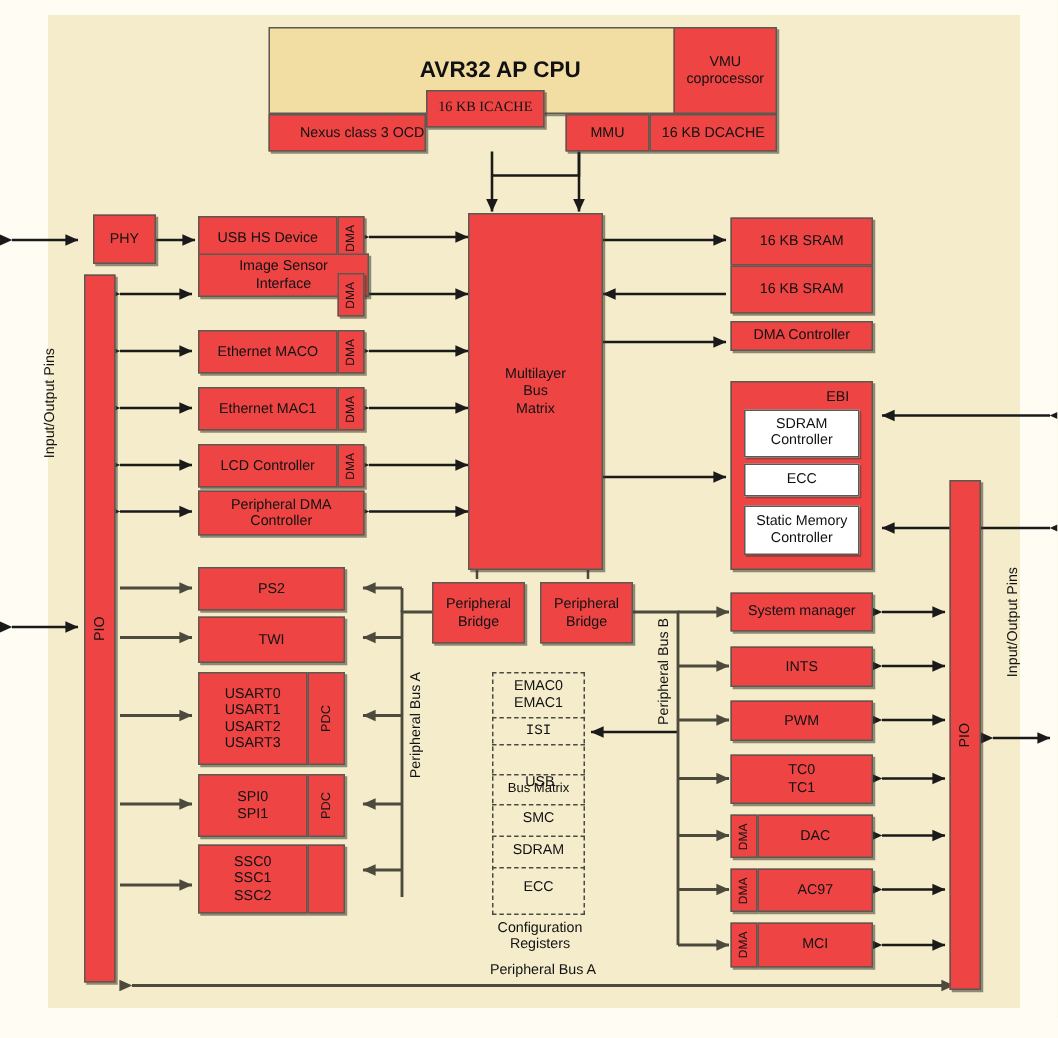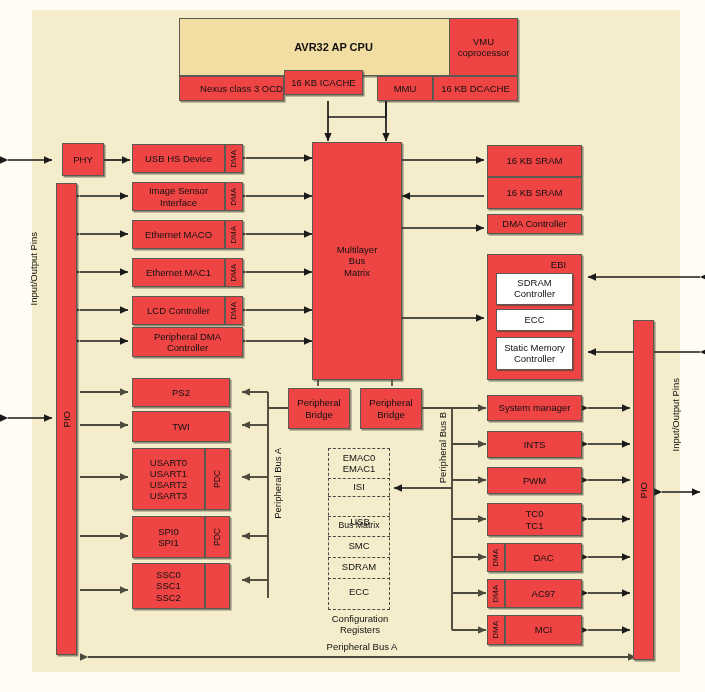--- a/index.html
+++ b/index.html
@@ -114,31 +114,31 @@
       <path d="M80 392 L128 392" marker-end="url(#ahg)"></path>
       <path d="M80 425 L128 425" marker-end="url(#ahg)"></path>
       <path d="M80 477 L128 477" marker-end="url(#ahg)"></path>
       <path d="M80 536 L128 536" marker-end="url(#ahg)"></path>
       <path d="M80 590 L128 590" marker-end="url(#ahg)"></path>
 
       <path d="M88 657 L636 657" marker-end="url(#ahg)" marker-start="url(#ahg)"></path>
     </g>
   </svg>
 
-  <div class="blk cpu" style="left:179px;top:18px;width:309px;height:58px;font-weight:bold;font-size:11px;">
+  <div class="blk cpu" style="left:179px;top:18px;width:309px;height:58px;font-weight:bold;font-size:15px;">
     <span>AVR32 AP CPU</span>
   </div>
   <div class="blk stack" style="left:449px;top:18px;width:69px;height:58px;">
     <span>VMU</span>
     <span>coprocessor</span>
   </div>
   <div class="blk" style="left:179px;top:76px;width:105px;height:25px;padding-left:20px;">
     <span>Nexus class 3 OCD</span>
   </div>
-  <div class="blk" style="left:284px;top:70px;width:79px;height:25px;">
+  <div class="blk" style="left:284px;top:60px;width:79px;height:25px;font-family:Liberation Serif, serif;">
     <span>16 KB ICACHE</span>
   </div>
   <div class="blk" style="left:377px;top:76px;width:56px;height:25px;">
     <span>MMU</span>
   </div>
   <div class="blk" style="left:433px;top:76px;width:85px;height:25px;">
     <span>16 KB DCACHE</span>
   </div>
 
   <div class="blk" style="left:62px;top:143px;width:42px;height:33px;">
@@ -150,21 +150,21 @@
   </div>
   <div class="vtxt" style="left:28px;top:232px;">Input/Output Pins</div>
 
   <div class="blk" style="left:132px;top:144px;width:93px;height:29px;">
     <span>USB HS Device</span>
   </div>
   <div class="blk" style="left:225px;top:144px;width:18px;height:29px;font-size:8px;">
     <span class="vert">DMA</span>
   </div>
 
-  <div class="blk stack" style="left:132px;top:182px;width:93px;height:29px;">
+  <div class="blk stack" style="left:132px;top:169px;width:114px;height:29px;">
     <span>Image Sensor</span>
     <span>Interface</span>
   </div>
   <div class="blk" style="left:225px;top:182px;width:18px;height:29px;font-size:8px;">
     <span class="vert">DMA</span>
   </div>
 
   <div class="blk" style="left:132px;top:220px;width:93px;height:29px;">
     <span>Ethernet MACO</span>
   </div>
@@ -264,21 +264,21 @@
 
   <div class="vtxt" style="left:272px;top:448px;">Peripheral Bus A</div>
   <div class="vtxt" style="left:437px;top:412px;">Peripheral Bus B</div>
 
   <div class="blk dash" style="left:328px;top:448px;width:62px;height:162px;"></div>
   <div class="lbl" style="left:328px;top:452px;width:62px;">
     <span>EMAC0</span><br>
     <span>EMAC1</span>
   </div>
   <div class="dashrow" style="left:328px;top:478px;width:62px;"></div>
-  <div class="lbl" style="left:328px;top:481px;width:62px;">
+  <div class="lbl" style="left:328px;top:481px;width:62px;font-family:Liberation Mono, monospace;">
     <span>ISI</span>
   </div>
   <div class="dashrow" style="left:328px;top:496px;width:62px;"></div>
   <div class="lbl" style="left:328px;top:516px;width:64px;">
     <span>USB</span>
   </div>
   <div class="dashrow" style="left:328px;top:516px;width:62px;"></div>
   <div class="lbl" style="left:328px;top:520px;width:62px;font-size:8.7px;">
     <span>Bus Matrix</span>
   </div>

